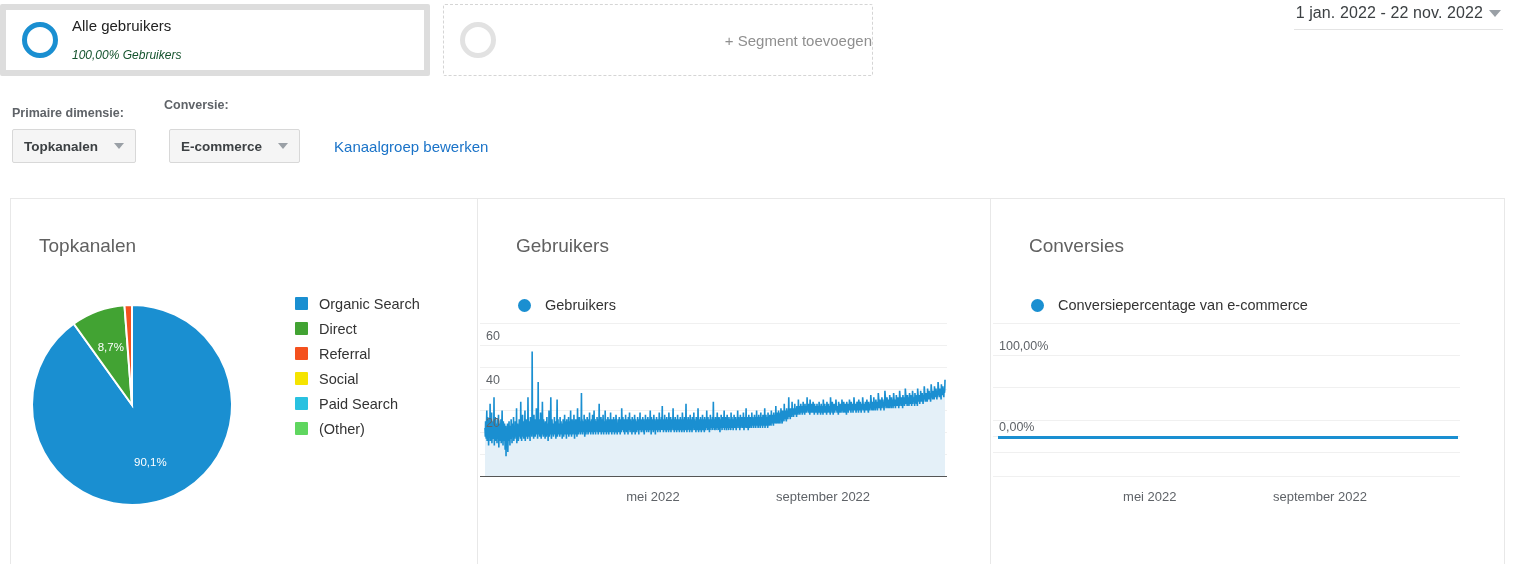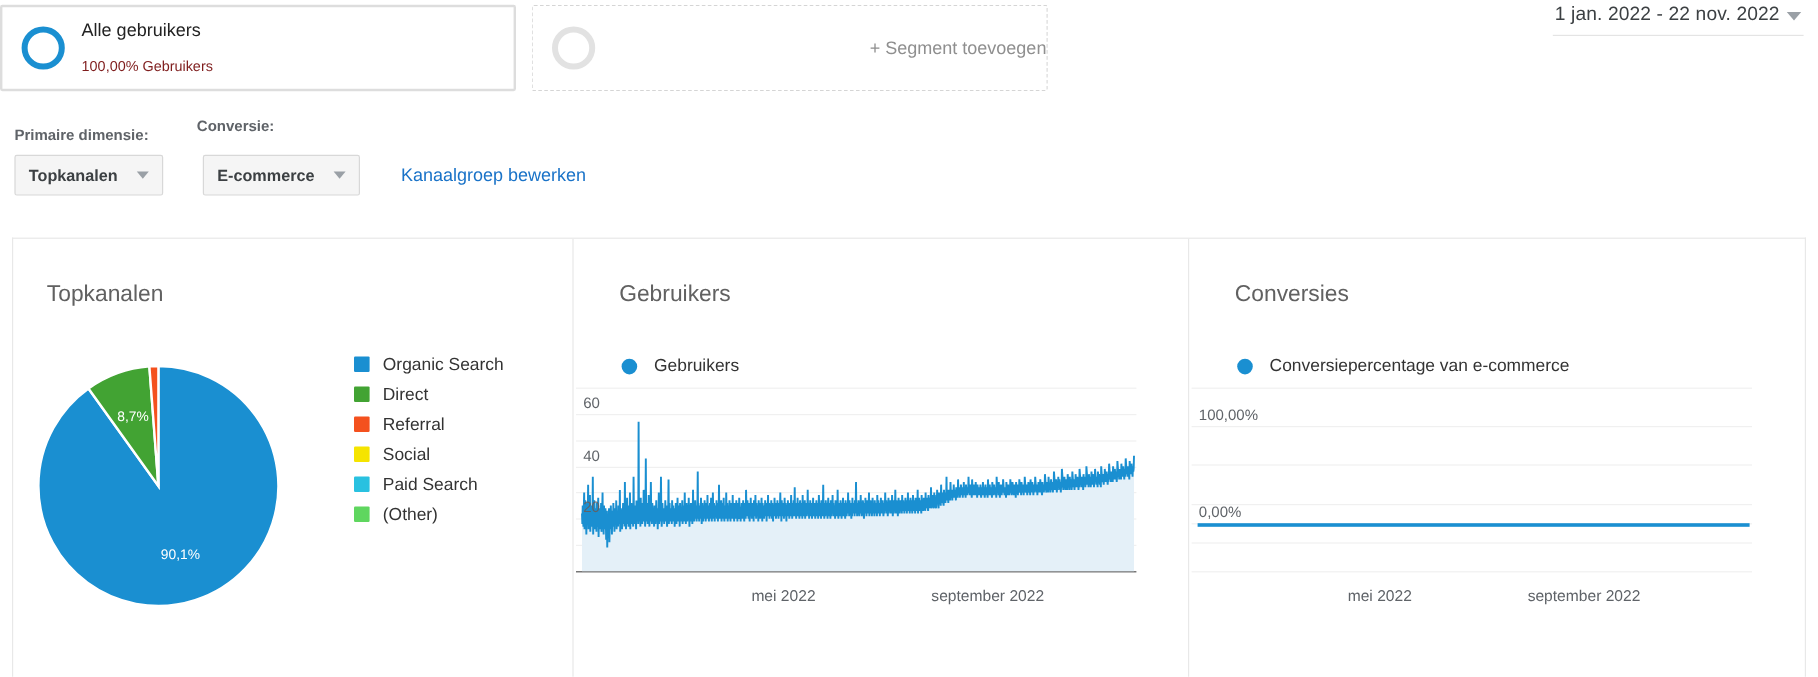--- a/index.html
+++ b/index.html
@@ -9,31 +9,31 @@
     background: #ffffff;
     font-family: "Liberation Sans", sans-serif;
     overflow: hidden;
   }
   #root { position: relative; width: 1515px; height: 564px; }
 
   
   .segment-bar { position: absolute; left: 0; top: 4px; width: 1515px; height: 78px; }
   .segment-box {
     position: absolute; top: 0; height: 72px;
-    background: #fff; border: 2px solid #7f1d1d; border-radius: 2px;
+    background: #fff; border: 6px solid #7f1d1d; border-radius: 2px;
     display: flex; align-items: center; padding-left: 16px;
   }
   .segment-box.all   { left: 0px;   width: 430px; border-color: #dddddd; }
   .segment-box.addbx { left: 443px; width: 430px; border: 1px dashed #d5d5d5; background: #fff; justify-content: space-between; }
   .ring { width: 36px; height: 36px; border-radius: 50%; flex: 0 0 auto; }
   .ring.blue { border: 5px solid #1a8fd1; }
   .ring.gray { border: 5px solid #e2e2e2; }
   .seg-text { margin-left: 14px; line-height: 1.25; }
   .seg-title { font-size: 15px; color: #222; }
-  .seg-sub { font-size: 12px; color: #7f1d1d; margin-top: 12px; }
+  .seg-sub { font-size: 12px; color: #14532d; margin-top: 12px; font-style: italic; }
   .add-seg-label { margin-left: 17px; font-size: 15px; color: #8f8f8f; }
 
   
   .date-range {
     position: absolute; right: 12px; top: 4px;
     display: flex; align-items: center; gap: 6px;
     border-bottom: 1px solid #e4e4e4; padding: 0 2px 7px 2px;
   }
   .date-text { font-size: 16px; color: #3c4043; letter-spacing: .1px; }
   .caret-dn {

